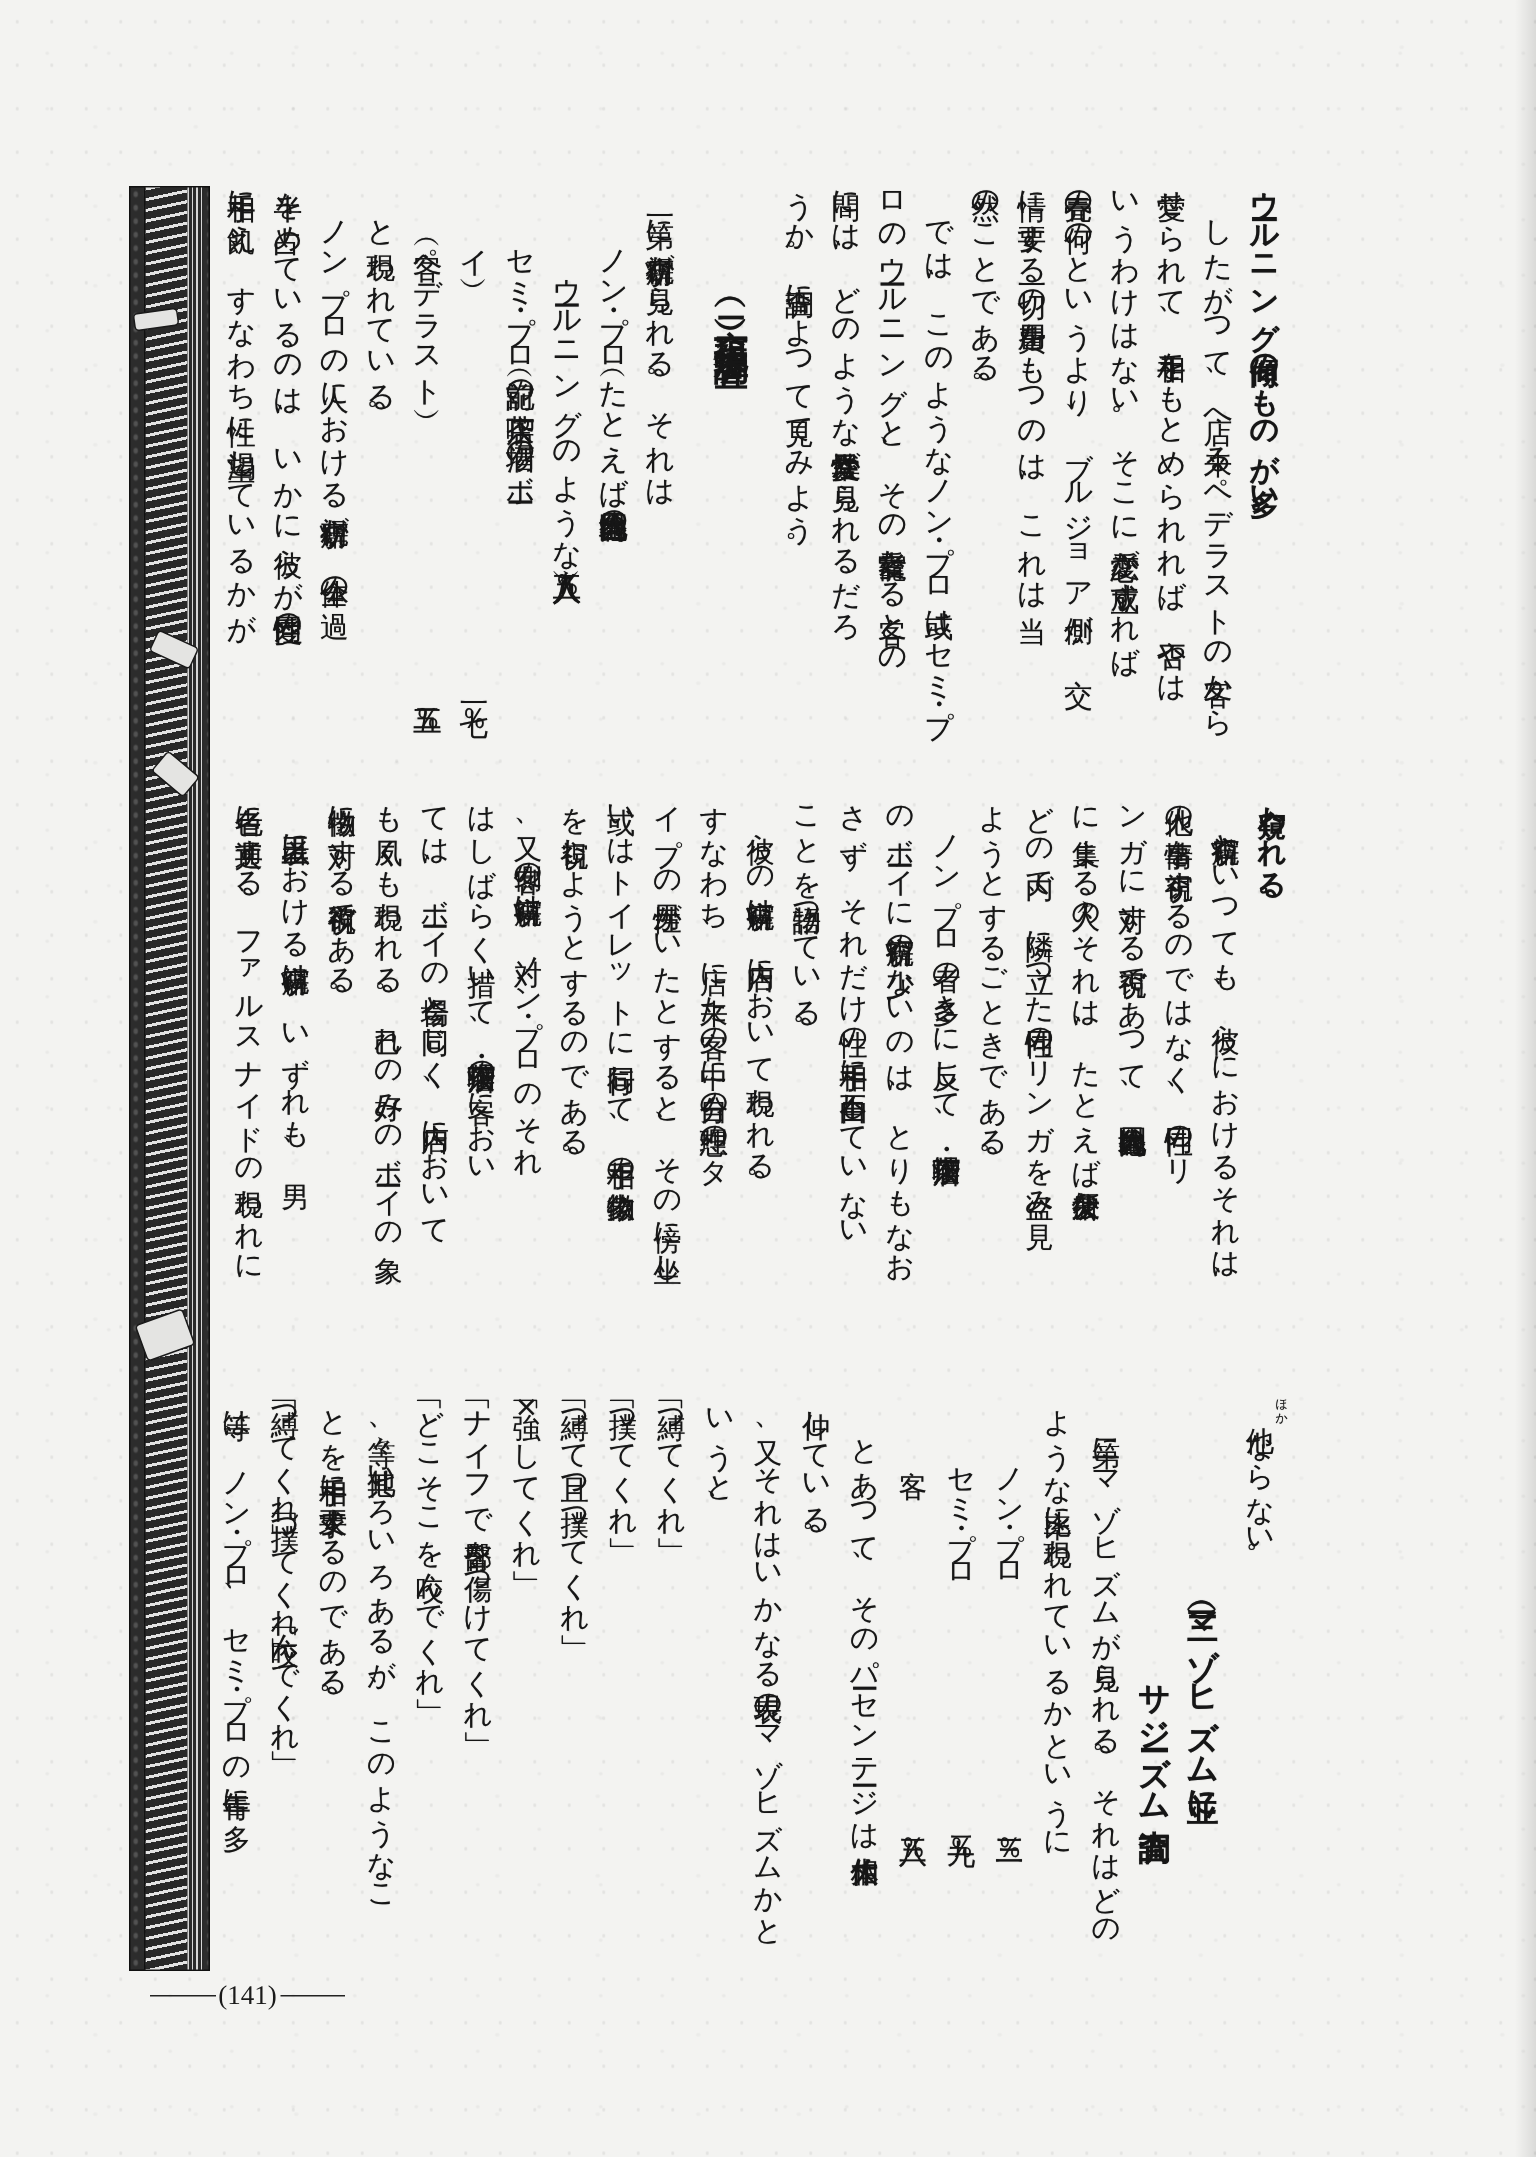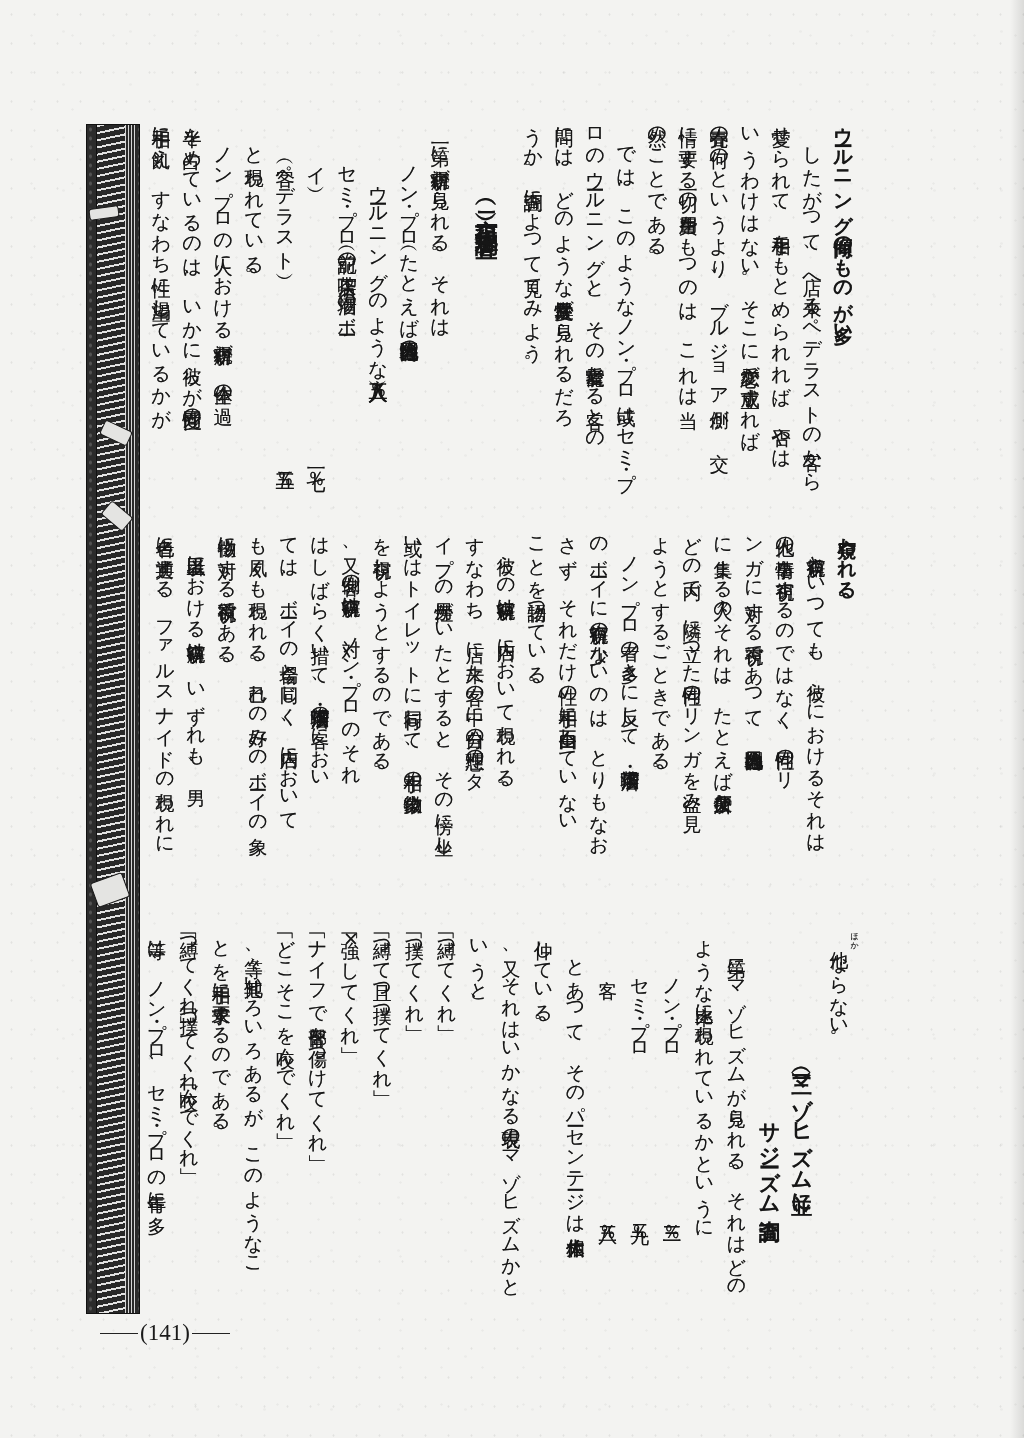--- a/index.html
+++ b/index.html
@@ -73,21 +73,21 @@
   .bottom .head2 {
     font-size: 21px; font-weight: bold; text-align: end;
     padding-bottom: 102px; box-sizing: border-box; white-space: nowrap;
   }
   .bottom .tight { letter-spacing: -1.5px; }
 
   
   .page-number {
     position: absolute; left: 100px; top: 1320px; width: 130px;
     display: flex; align-items: center;
-    font-family: "Liberation Serif", serif; font-size: 23px; color: #1a1a1a;
+    font-family: "Liberation Serif", serif; font-size: 18px; color: #1a1a1a;
   }
   .page-number .dash { flex: 1; border-top: 1.6px solid #222; }
   .page-number .num { padding: 0 2px; }
 </style>
 </head>
 <body>
 
 <div class="page">
   <div class="page-edge"></div>
 

